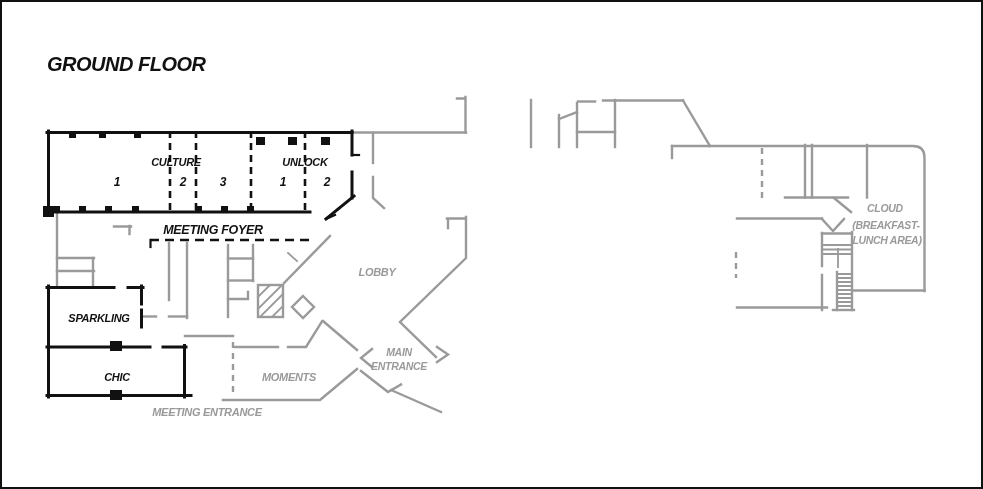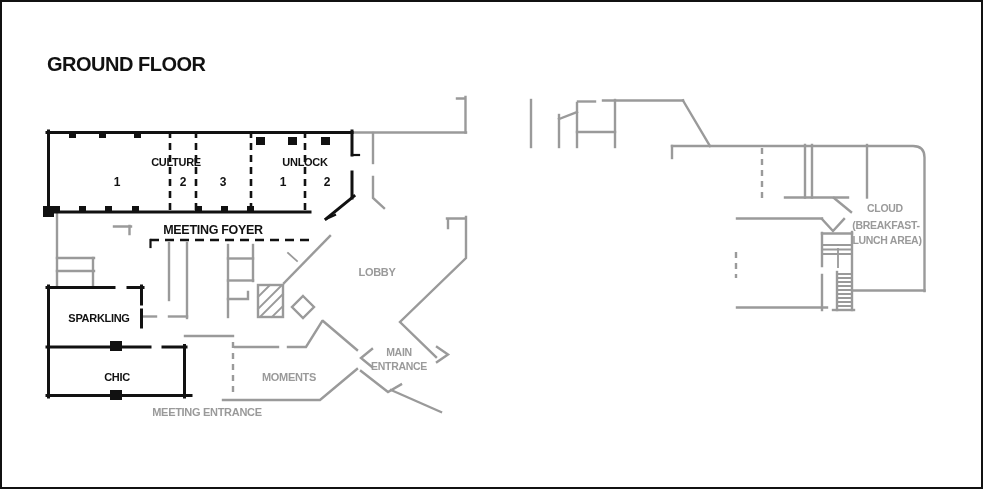--- a/index.html
+++ b/index.html
@@ -8,20 +8,21 @@
     --bg:#ffffff;
   }
   html,body{margin:0;padding:0;background:#fff;}
   .frame{
     position:relative;
     width:983px;height:489px;
     box-sizing:border-box;
     border:2px solid var(--ink);
     background:var(--bg);
     font-family:"Liberation Sans",sans-serif;
+    font-style:italic;
   }
   svg{display:block;}
   
   .wb{stroke:var(--ink);stroke-width:3;fill:none;stroke-linecap:square;}
   .wbt{stroke:var(--ink);stroke-width:2.2;fill:none;stroke-linecap:square;}
   .wbd{stroke:var(--ink);stroke-width:2.6;fill:none;stroke-dasharray:7 5;}
   .wbd2{stroke:var(--ink);stroke-width:2.6;fill:none;stroke-dasharray:9 6;}
   .fb{fill:var(--ink);stroke:none;}
   .wg{stroke:var(--gray);stroke-width:2.4;fill:none;stroke-linecap:square;}
   .wgt{stroke:var(--gray);stroke-width:1.8;fill:none;stroke-linecap:square;}

